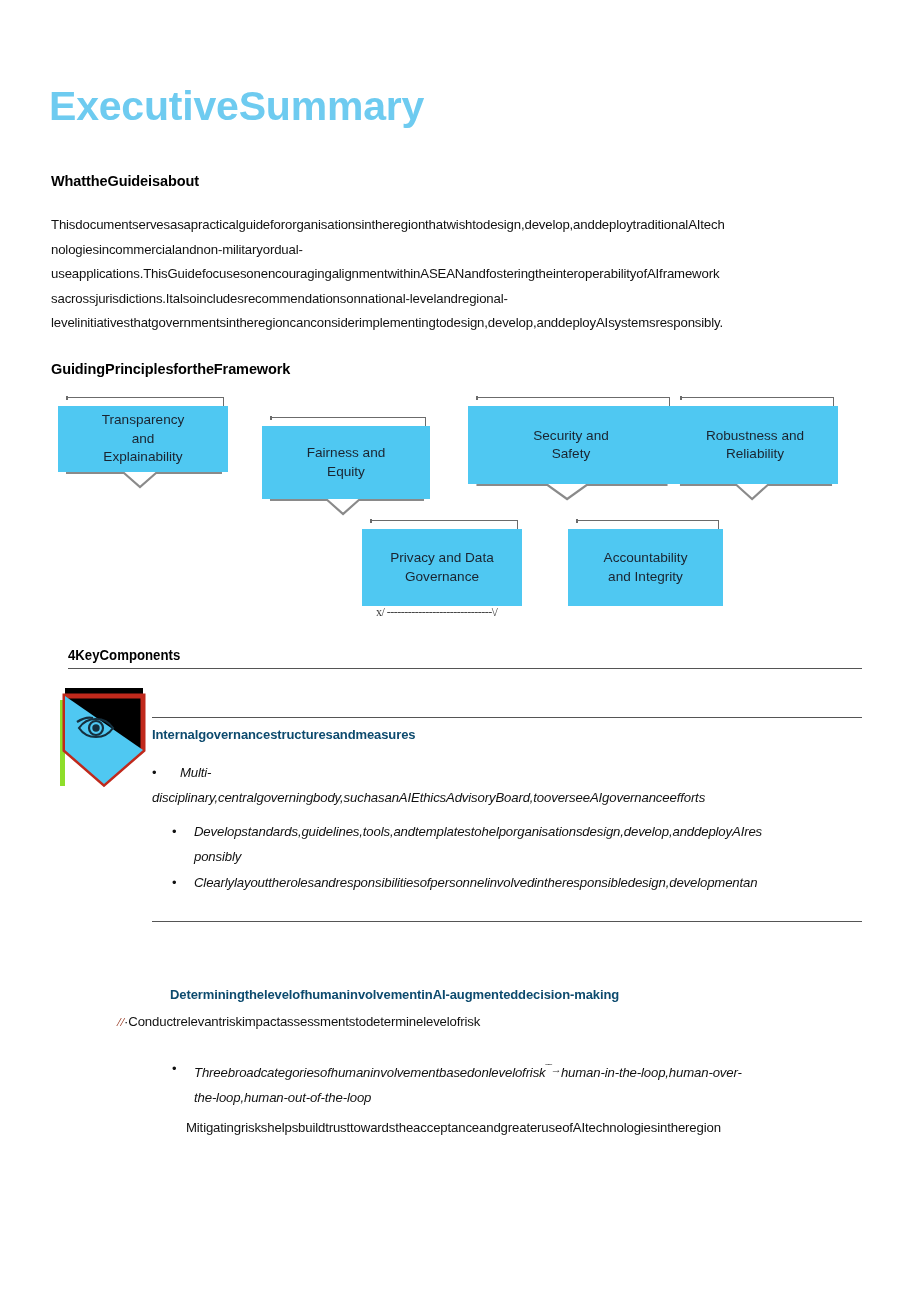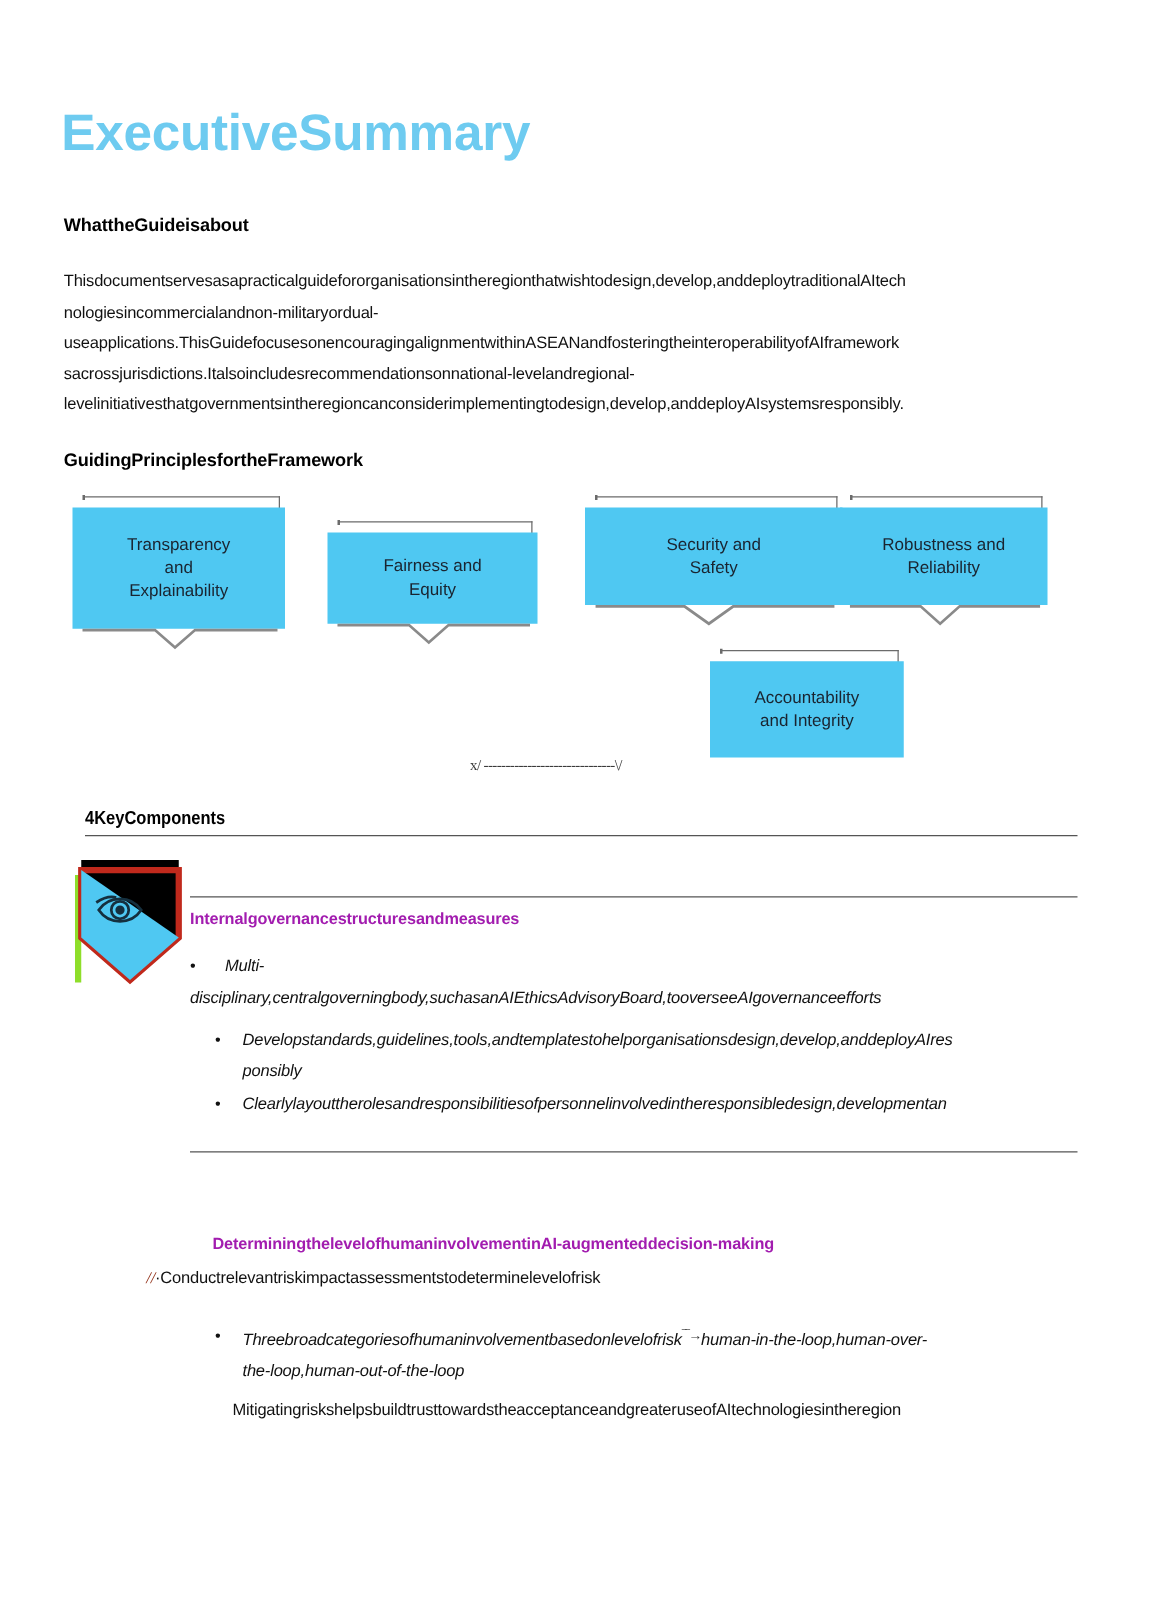--- a/index.html
+++ b/index.html
@@ -60,21 +60,21 @@
     font-size:13.6px; line-height:18.5px; color:#1a2430;
     padding:0 6px; box-sizing:border-box;
   }
   .pbox .tail {
     position:absolute; left:6px; right:4px; bottom:-17px; height:18px;
     pointer-events:none;
   }
   .pbox .tail svg { display:block; width:100%; height:100%; }
 
   
-  #pbox-0 { left:58px;  top:397px; width:170px; height:106px; }
+  #pbox-0 { left:58px;  top:397px; width:170px; height:75px; }
   #pbox-1 { left:262px; top:417px; width:168px; height:82px; }
   #pbox-2 { left:468px; top:397px; width:164px; height:87px;padding-left:42px; }
   #pbox-3 { left:672px; top:397px; width:166px; height:87px; }
   
   #pbox-4 { left:154px; top:520px; width:164px; height:86px; }
   #pbox-5 { left:362px; top:520px; width:160px; height:86px; }
   #pbox-6 { left:568px; top:520px; width:155px; height:86px; }
 
   
   .artifact-dash {
@@ -100,21 +100,21 @@
   #rule-kc1-top { left:152px; top:717px; width:710px; }
   #rule-kc1-bot { left:152px; top:921px; width:710px; }
 
   
   .eye-badge { position:absolute; left:57px; top:688px; width:94px; height:110px; }
   .eye-badge svg { display:block; }
 
   
   .kc-title {
     position:absolute;
-    font-size:13px; font-weight:bold; color:#a21caf;
+    font-size:13px; font-weight:bold; color:#0c4a6e;
     white-space:nowrap; letter-spacing:-0.1px;
   }
   #kc-title-1 { left:152px; top:727px; }
   #kc-title-2 { left:170px; top:987px; }
 
   .bul {
     position:absolute;
     font-size:13.2px; line-height:24.5px; color:#111;
     letter-spacing:-0.15px;
   }
@@ -228,20 +228,29 @@
         </span>
       </div>
       <div class="tail">
         <svg viewBox="0 0 160 18" preserveAspectRatio="none">
           <path d="M2,2 L60,2 L76,16 L92,2 L158,2" fill="none" stroke="#8a8a8a" stroke-width="2.2"></path>
         </svg>
       </div>
     </div>
 
 
+    <div class="pbox" id="pbox-5">
+      <div class="bracket"></div>
+      <div class="card">
+        <span>
+          <span class="bl">Privacy and Data</span><br>
+          <span class="bl">Governance</span>
+        </span>
+      </div>
+    </div>
 
     <div class="pbox" id="pbox-6">
       <div class="bracket"></div>
       <div class="card">
         <span>
           <span class="bl">Accountability</span><br>
           <span class="bl">and Integrity</span>
         </span>
       </div>
     </div>

